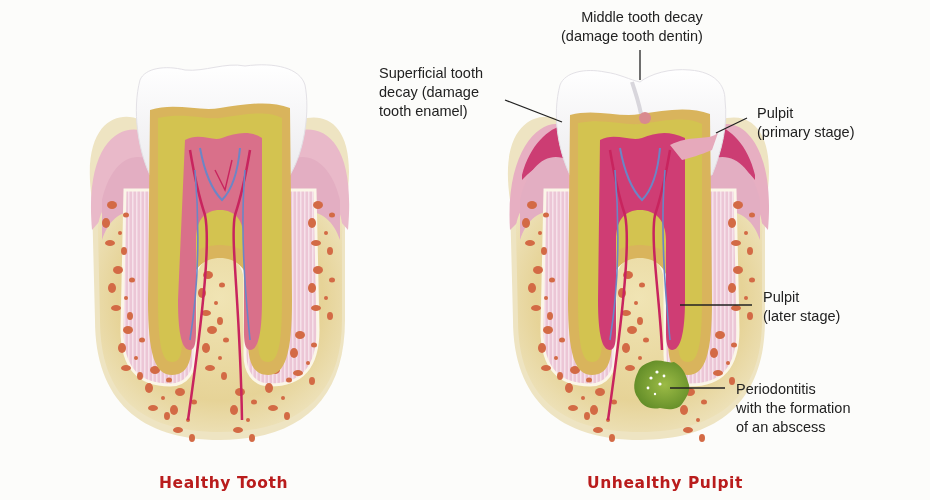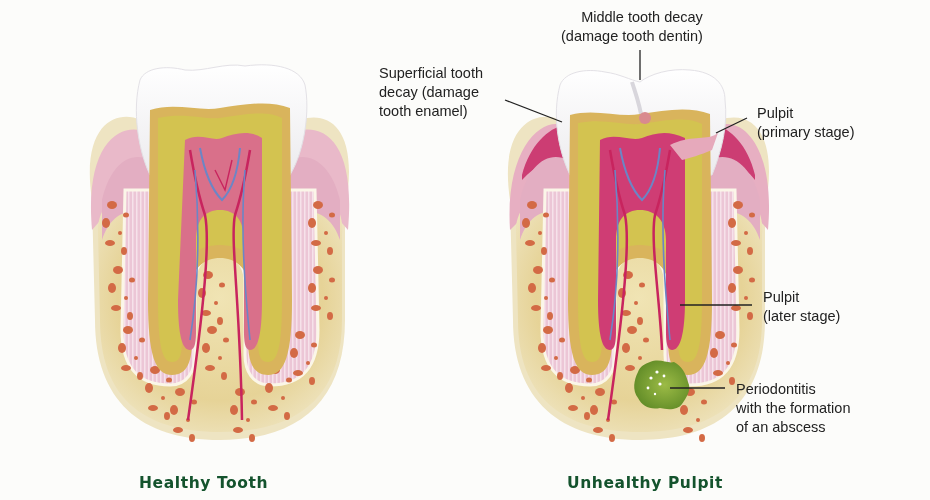--- a/index.html
+++ b/index.html
@@ -9,21 +9,21 @@
     font-family: "Liberation Sans", "DejaVu Sans", sans-serif;
     position: relative;
   }
   .canvas { position: absolute; left: 0; top: 0; width: 930px; height: 500px; }
   .label {
     position: absolute; color: #222; font-size: 14.5px; line-height: 19px;
     white-space: pre-line;
   }
   .caption {
     position: absolute; top: 474px; font-family: "DejaVu Sans", sans-serif;
-    font-weight: bold; font-size: 15.5px; color: #14532d; letter-spacing: 0.6px;
+    font-weight: bold; font-size: 15.5px; color: #b91c1c; letter-spacing: 0.6px; margin-left: 20px;
   }
 </style>
 </head>
 <body>
 
 <svg class="canvas" viewBox="0 0 930 500" width="930" height="500">
   <defs>
     <radialGradient id="boneGrad" cx="50%" cy="45%" r="60%">
       <stop offset="0%" stop-color="#f0e4b4"></stop>
       <stop offset="70%" stop-color="#e6d397"></stop>

